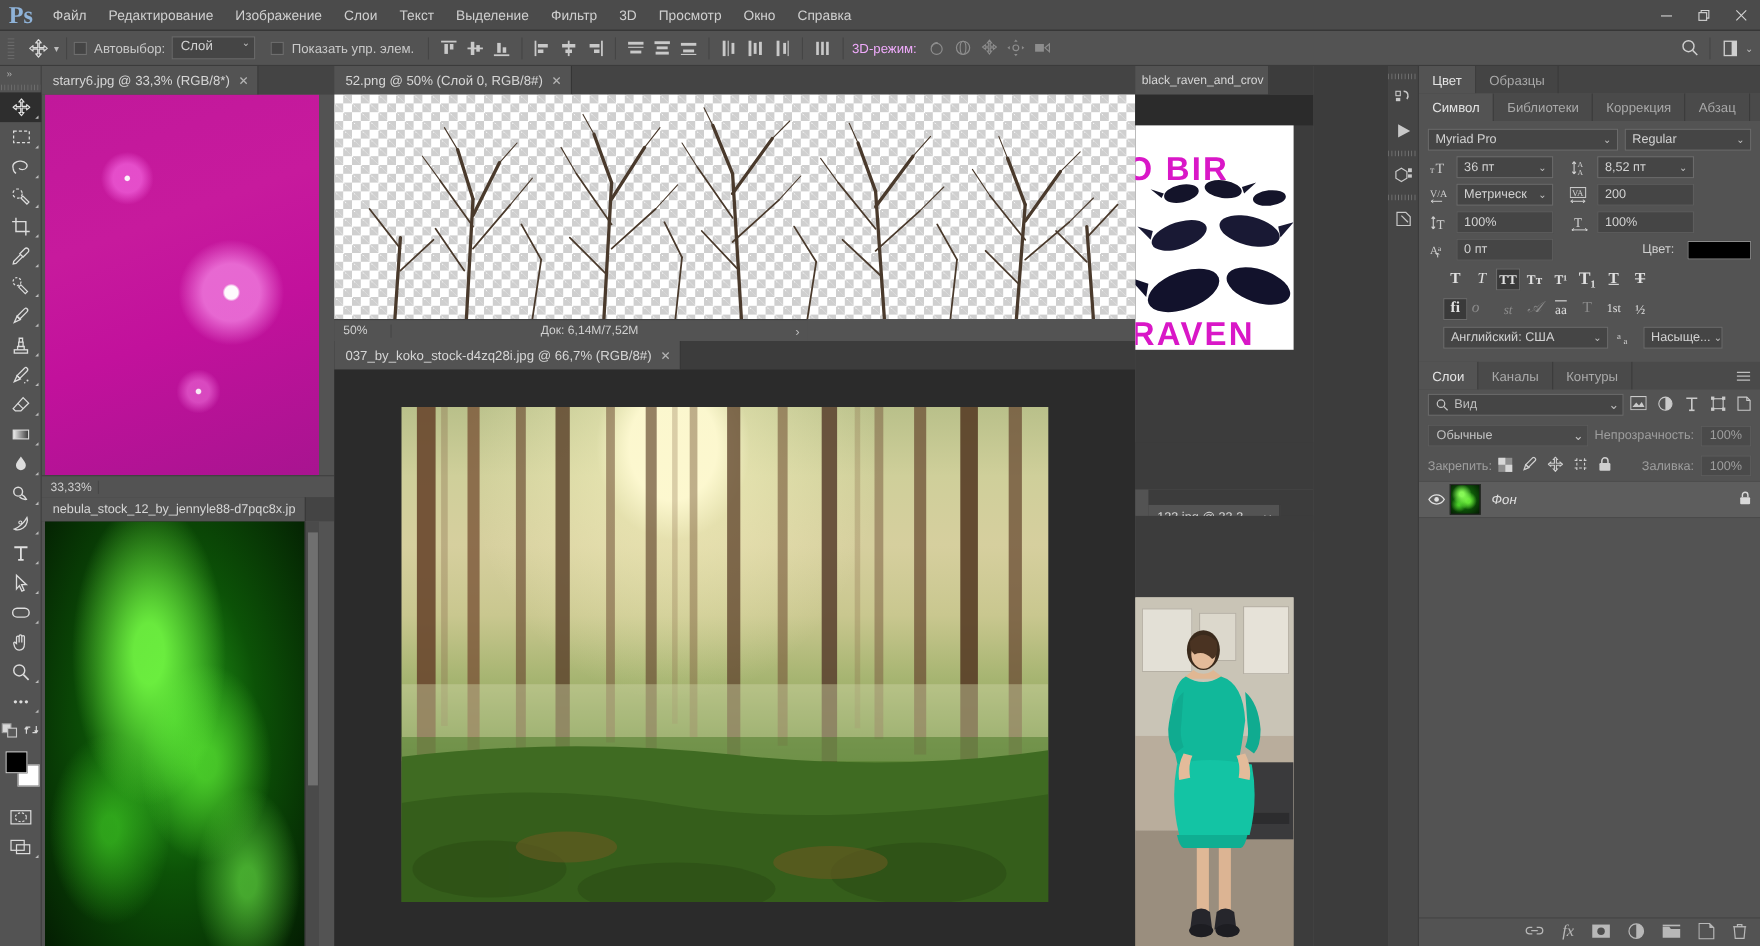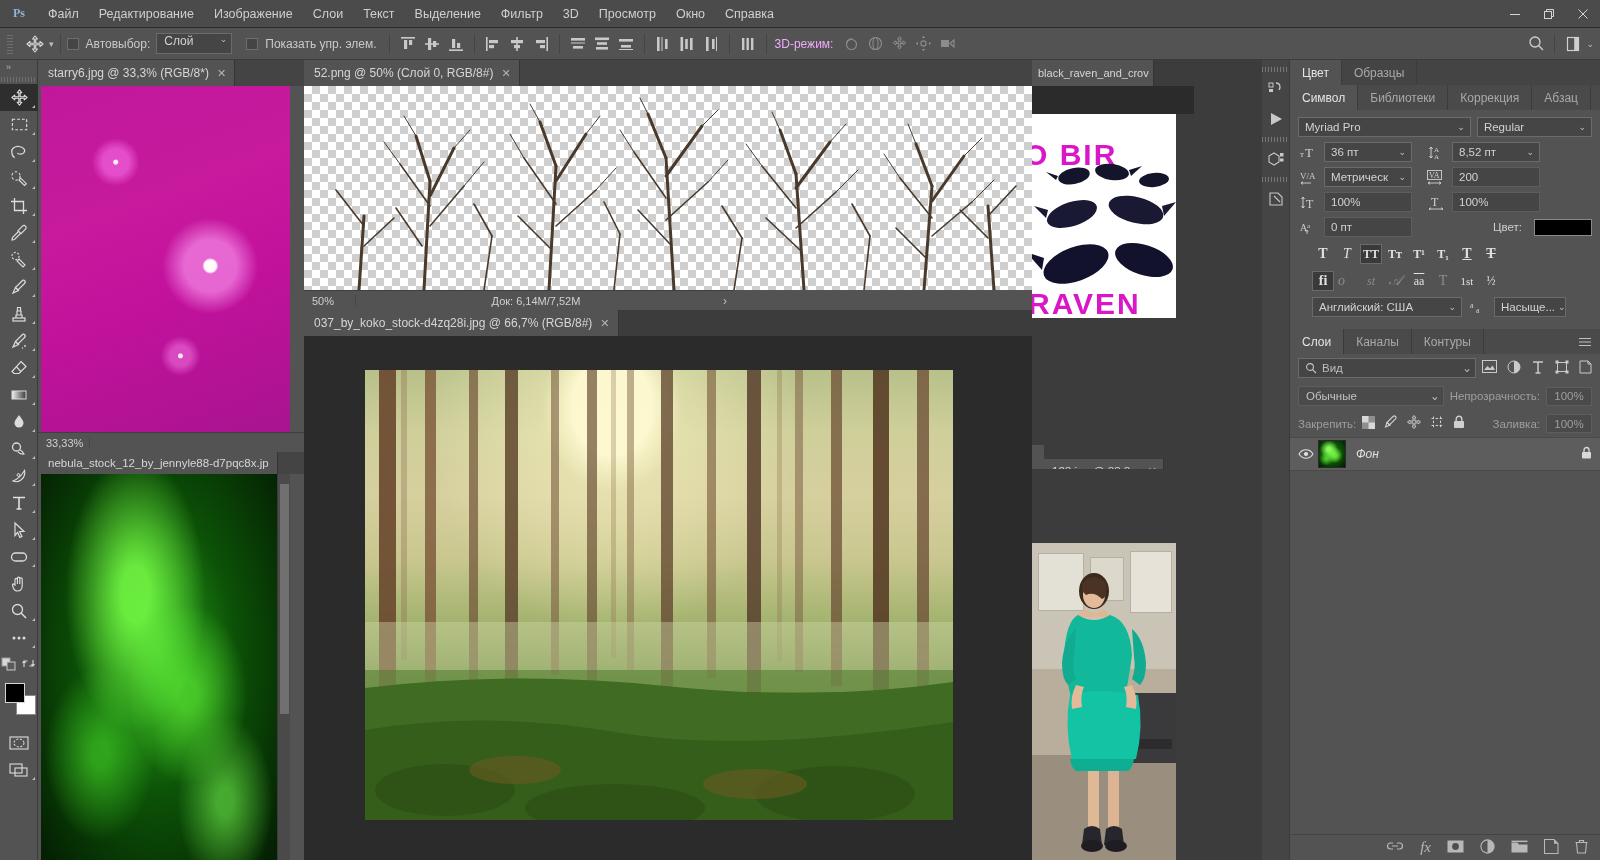--- a/index.html
+++ b/index.html
@@ -15,21 +15,21 @@
 
   
   .menubar {
     height: 28px; background: #4b4b4b;
     display: flex; align-items: center;
     border-bottom: 1px solid #2b2b2b;
     position: relative;
   }
   .ps-logo {
     width: 38px; height: 28px; display: flex; align-items: center; justify-content: center;
-    color: #8fb3d9; font-weight: bold; font-size: 12px; font-family: "Liberation Serif", serif;
+    color: #8fb3d9; font-weight: bold; font-size: 22px; font-family: "Liberation Serif", serif;
   }
   .menu-item {
     padding: 0 10px; height: 28px; line-height: 28px;
     font-size: 12.5px; color: #cfcfcf; white-space: nowrap;
   }
   .win-controls { position: absolute; right: 0; top: 0; display: flex; height: 28px; }
   .win-btn { width: 34px; height: 28px; display:flex; align-items:center; justify-content:center; color:#d4d4d4; font-size:13px;}
 
   
   .optionsbar {
@@ -961,21 +961,21 @@
           </div>
         <div class="stybtn on" style="font-weight:bold;font-size:12px;">
             <span>TT</span>
           </div>
         <div class="stybtn" style="font-weight:bold;font-size:12px;">
             <span>Tт</span>
           </div>
         <div class="stybtn" style="font-weight:bold;font-size:12px;">
             <span>T¹</span>
           </div>
-        <div class="stybtn" style="font-weight:bold;font-size:12px;">
+        <div class="stybtn" style="font-weight:bold;font-size:16px;">
             <span>T₁</span>
           </div>
         <div class="stybtn" style="font-weight:bold;text-decoration:underline;">
             <span>T</span>
           </div>
         <div class="stybtn" style="font-weight:bold;text-decoration:line-through;">
             <span>T</span>
           </div>
       </div>
 

